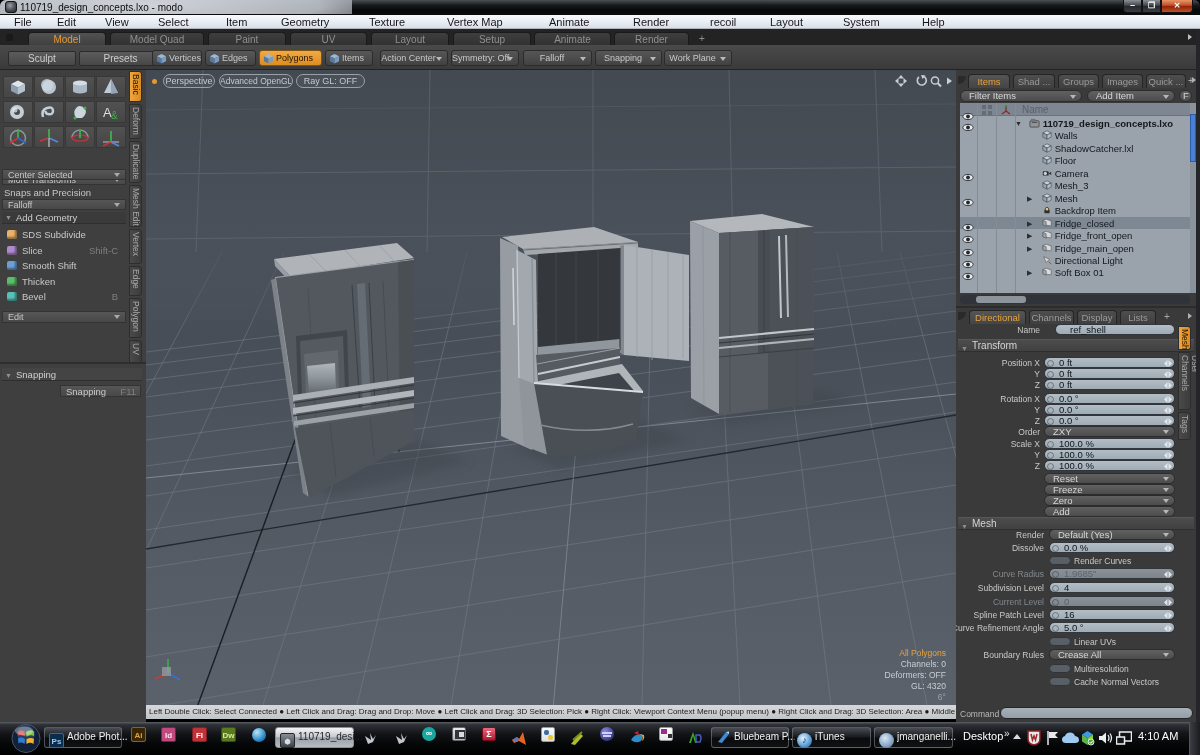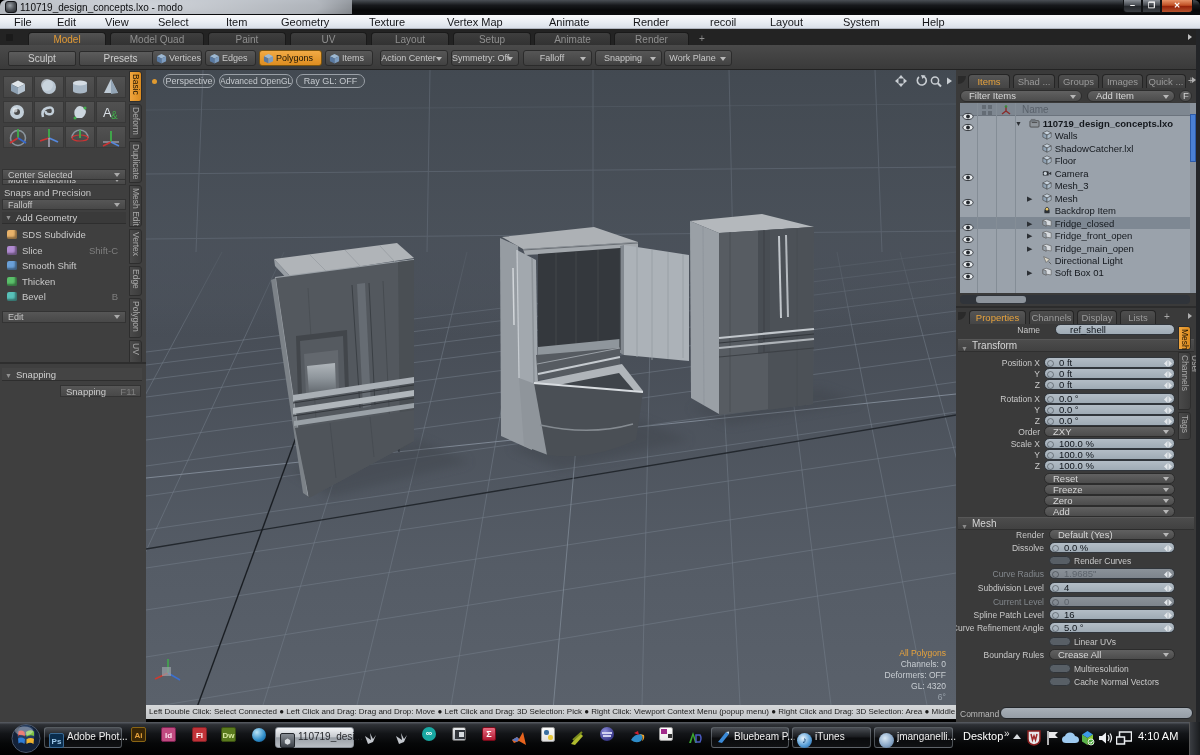--- a/index.html
+++ b/index.html
@@ -593,21 +593,21 @@
             </svg> Soft Box 01</span>
         </div>
       </div>
 
 <div class="abs" style="left:234px;top:33px;width:6px;height:190px;background:#8a929b;"></div>
 <div class="abs" style="left:234px;top:44px;width:6px;height:48px;background:#4a80d4;border:1px solid #2d5ba8;"></div>
 <div class="abs" style="left:4px;top:225px;width:230px;height:9px;background:#30343a;border-radius:4px;"></div>
 <div class="abs" style="left:20px;top:226px;width:50px;height:7px;background:#8d949c;border-radius:3px;"></div>
 
 <div class="abs" style="left:0;top:236px;width:240px;height:2px;background:#2c2c2c;"></div>
-<div class="rtab on" style="left:13px;top:240px;width:57px;">Properties</div>
+<div class="rtab on" style="left:13px;top:240px;width:57px;">Directional</div>
 <div class="rtab" style="left:73px;top:240px;width:45px;">Channels</div>
 <div class="rtab" style="left:121px;top:240px;width:40px;">Display</div>
 <div class="rtab" style="left:164px;top:240px;width:36px;">Lists</div>
 <div class="abs" style="left:208px;top:241px;color:#aaa;font-size:10px;">+</div>
 <div class="abs" style="left:2px;top:242px;width:8px;height:8px;background:#2a2a2a;border-radius:0 0 8px 0;"></div>
 <div class="abs" style="left:232px;top:243px;width:0;height:0;border-top:3.5px solid transparent;border-bottom:3.5px solid transparent;border-left:4.5px solid #b0b0b0;"></div>
 <div class="abs" id="props" style="left:0;top:254px;width:240px;height:468px;">
         <div class="lbl" style="left: 0px; top: 1px; width: 84px;">Name</div>
         <div class="fld" style="left: 99px; top: 0px; width: 120px;">ref_shell</div>
         <div class="sect" style="top: 15px;"><span style="position:absolute;left:3px;top:3px;font-size:7px;color:#8a8a8a;">▼</span>Transform</div>

